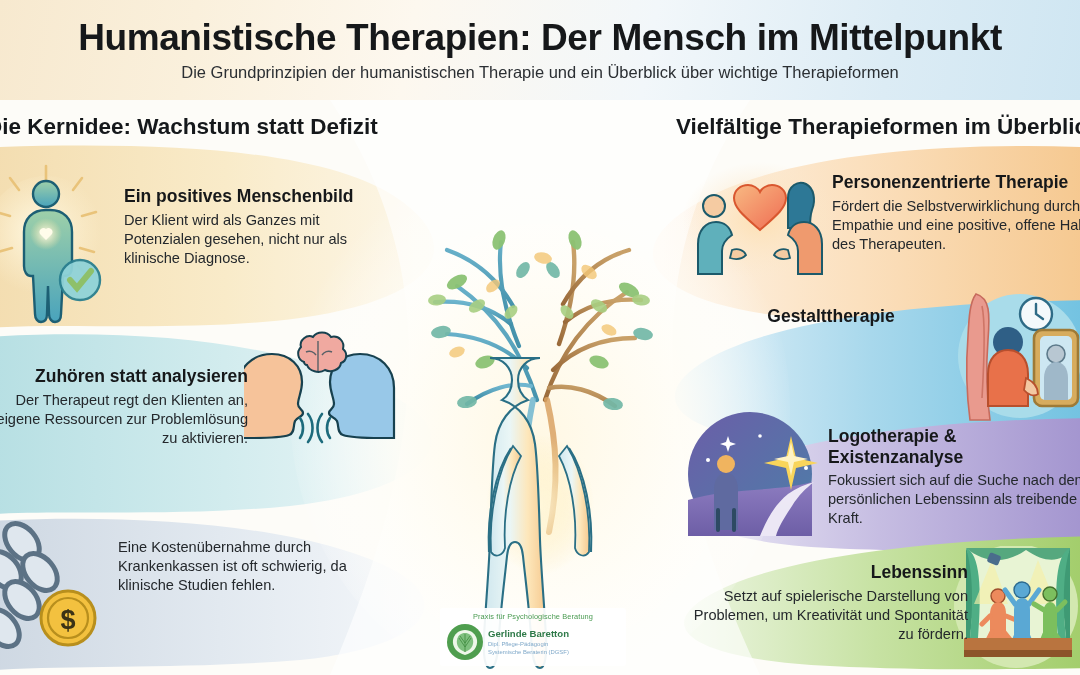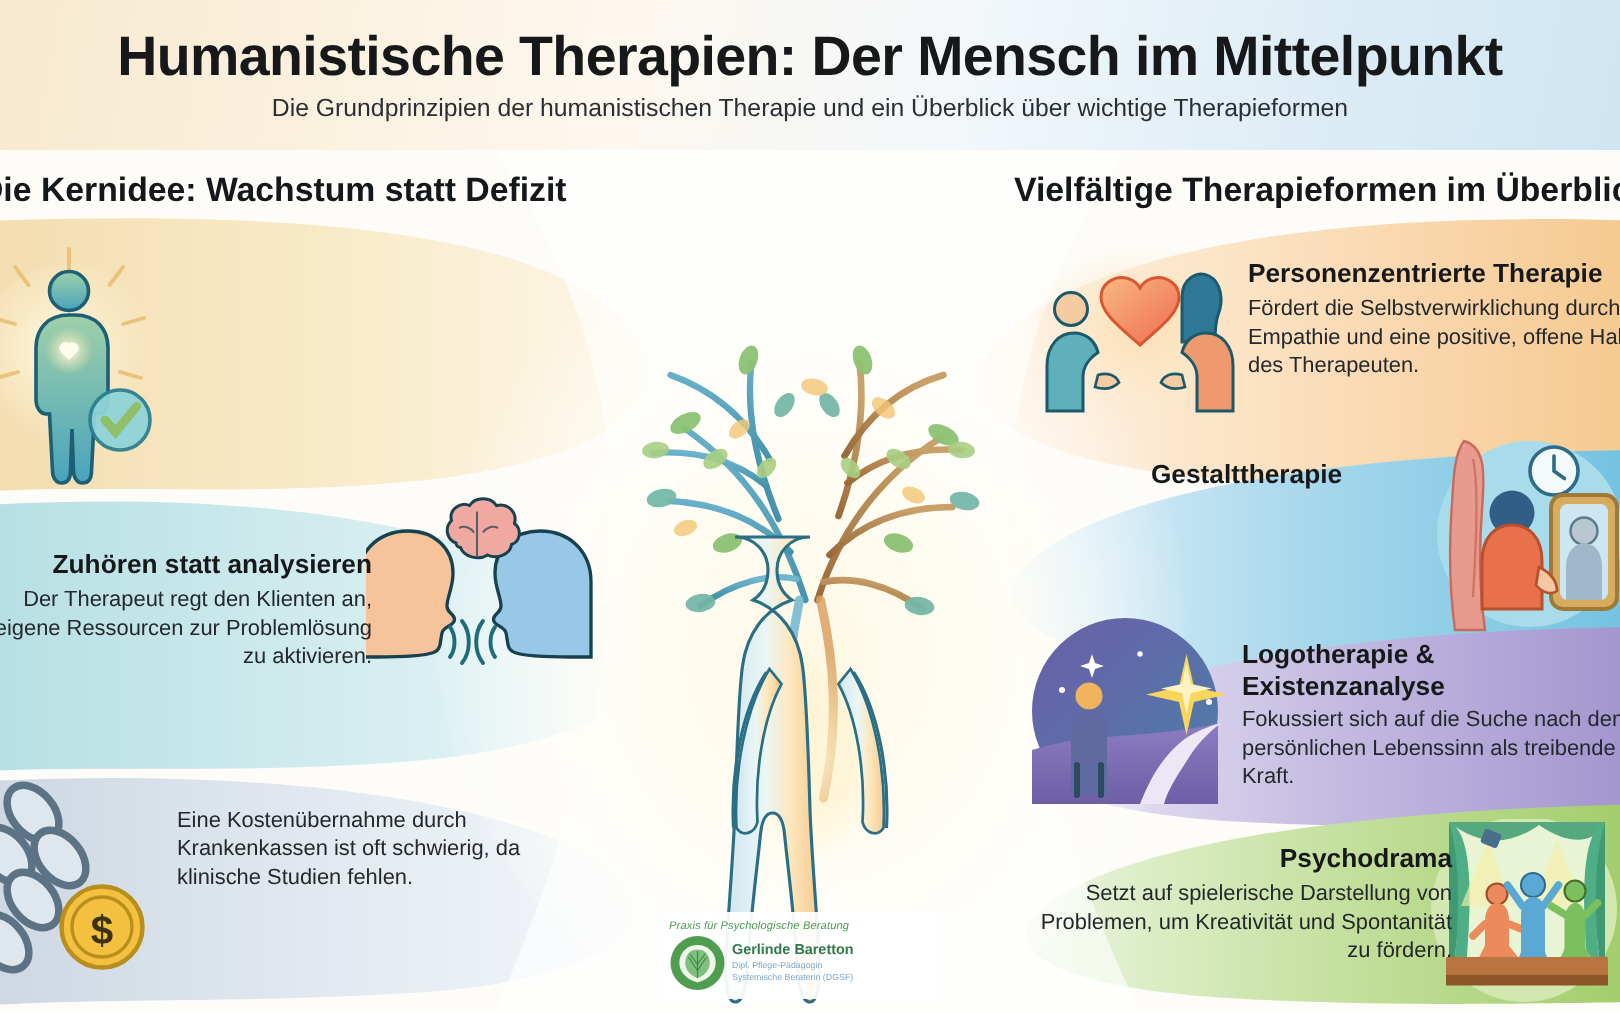--- a/index.html
+++ b/index.html
@@ -89,22 +89,22 @@
   .logo {
     position: absolute;
     left: 440px; top: 608px;
     width: 186px; height: 58px;
     background: rgba(255,255,255,0.93);
     border-radius: 3px;
     z-index: 40;
     padding: 4px 6px 0 6px;
   }
   .logo-top {
-    font-size: 7.4px; color: #4a9b52; text-align: left;
-    letter-spacing: 0.1px; white-space: nowrap; font-style: italic;
+    font-size: 7.4px; color: #4a9b52; text-align: center;
+    letter-spacing: 0.1px; white-space: nowrap;
   }
   .logo-body { display: flex; align-items: center; margin-top: 2px; }
   .logo-mark { width: 38px; height: 38px; flex: 0 0 38px; }
   .logo-text { margin-left: 4px; }
   .logo-name { font-size: 9.6px; font-weight: bold; color: #2f7a49; white-space: nowrap; }
   .logo-l1, .logo-l2 {
     font-size: 5.9px; color: #7fa8c9; white-space: nowrap; line-height: 1.35;
   }
   .logo-l1 { margin-top: 2px; }
 </style>
@@ -469,20 +469,24 @@
     </g>
     <g>
       <circle cx="100" cy="48" r="7" fill="#7cbf5e" stroke="#456f2c" stroke-width="1.4"></circle>
       <path d="M93,92 l0,-24 c0,-8 4,-12 7,-12 c4,0 7,4 7,12 l0,24 Z" fill="#7cbf5e"></path>
       <path d="M94,64 l-10,-6 M107,64 l8,-8 M95,88 l-4,10 M105,88 l6,8" stroke="#7cbf5e" stroke-width="5" stroke-linecap="round" fill="none"></path>
     </g>
     <rect x="14" y="92" width="108" height="12" fill="#b9743f"></rect>
     <rect x="14" y="104" width="108" height="7" fill="#8c5429"></rect>
   </svg>
 
+  <div class="card" id="card-l1">
+    <div class="title">Ein positives Menschenbild</div>
+    <div class="desc">Der Klient wird als Ganzes mit Potenzialen gesehen, nicht nur als klinische Diagnose.</div>
+  </div>
 
   <div class="card" id="card-l2">
     <div class="title">Zuhören statt analysieren</div>
     <div class="desc">Der Therapeut regt den Klienten an, eigene Ressourcen zur Problemlösung zu aktivieren.</div>
   </div>
 
   <div class="card" id="card-l3">
     <div class="desc">Eine Kostenübernahme durch Krankenkassen ist oft schwierig, da klinische Studien fehlen.</div>
   </div>
 
@@ -494,21 +498,21 @@
   <div class="card" id="card-r2">
     <div class="title">Gestalttherapie</div>
   </div>
 
   <div class="card" id="card-r3">
     <div class="title">Logotherapie &amp; Existenzanalyse</div>
     <div class="desc">Fokussiert sich auf die Suche nach dem persönlichen Lebenssinn als treibende Kraft.</div>
   </div>
 
   <div class="card" id="card-r4">
-    <div class="title">Psychodrama</div>
+    <div class="title">Lebenssinn</div>
     <div class="desc">Setzt auf spielerische Darstellung von Problemen, um Kreativität und Spontanität zu fördern.</div>
   </div>
 
   <div class="logo">
     <div class="logo-top">Praxis für Psychologische Beratung</div>
     <div class="logo-body">
       <svg class="logo-mark" viewBox="0 0 38 38">
         <circle cx="19" cy="19" r="18" fill="#4f9e4f"></circle>
         <path d="M19,32 C11,30 6,24 7,17 C8,11 13,7 19,7 C25,7 30,11 31,17 C32,24 27,30 19,32 Z" fill="#eef7ea"></path>
         <path d="M19,29 C13,27 10,22 11,17 C12,12 15,10 19,10 C23,10 26,12 27,17 C28,22 25,27 19,29 Z" fill="#7fc07f"></path>

